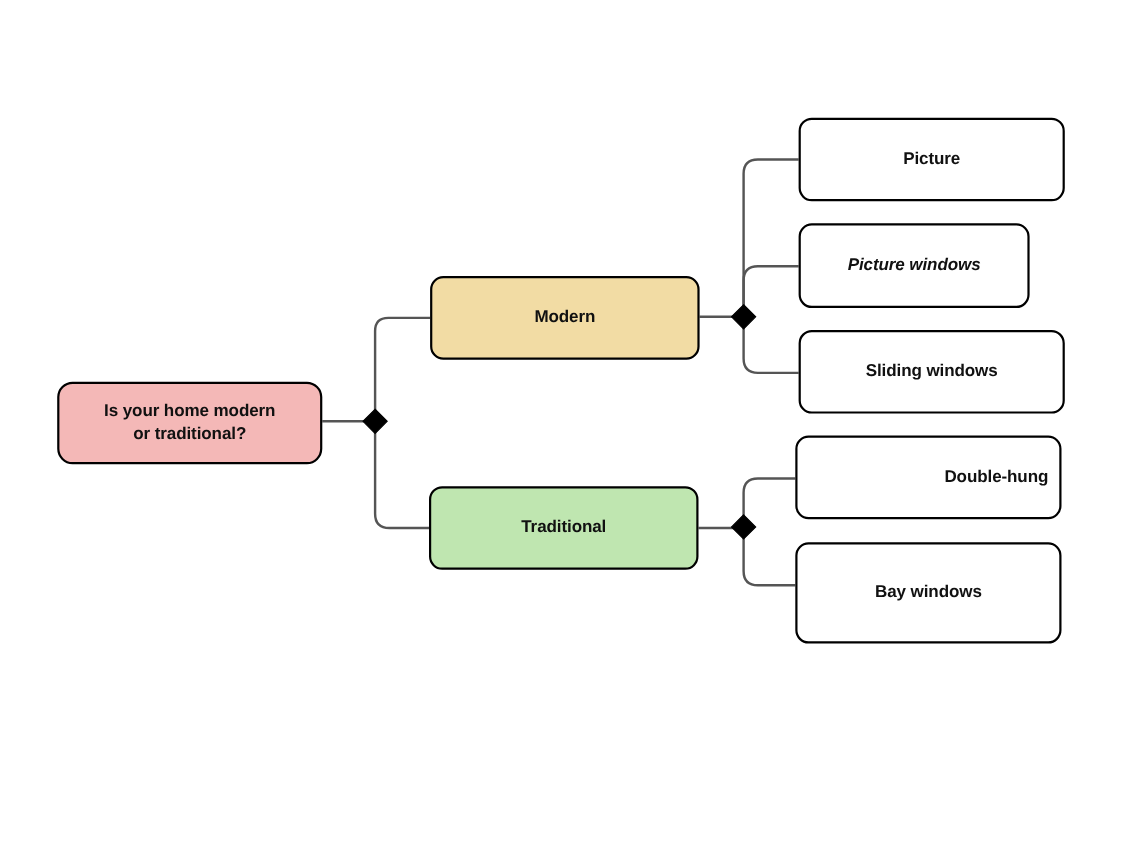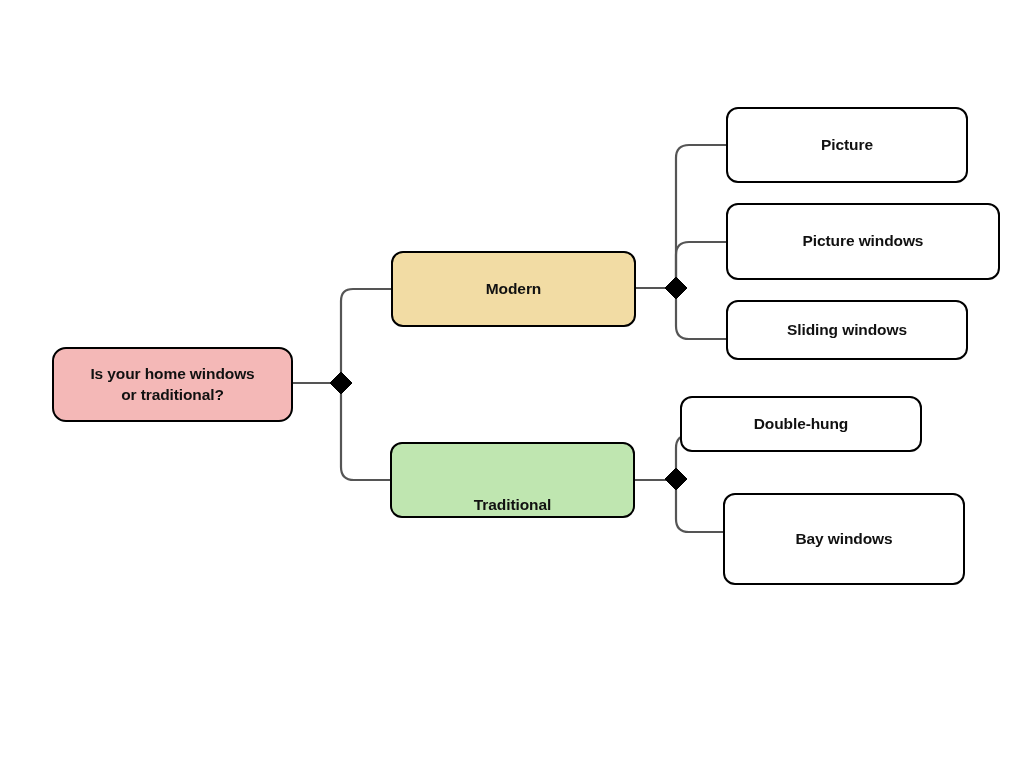--- a/index.html
+++ b/index.html
@@ -59,45 +59,46 @@
     left: 391px;
     top: 251px;
     width: 245px;
     height: 76px;
   }
   #node-traditional {
     left: 390px;
     top: 442px;
     width: 245px;
     height: 76px;
-    align-items: flex-end;
   }
   #node-casement {
     left: 726px;
     top: 107px;
     width: 242px;
     height: 76px;
   }
   #node-picture {
     left: 726px;
     top: 203px;
-    width: 274px;
+    width: 210px;
     height: 77px;
+    font-style: italic;
   }
   #node-sliding {
     left: 726px;
     top: 300px;
     width: 242px;
-    height: 60px;
+    height: 76px;
   }
   #node-doublehung {
-    left: 680px;
+    left: 723px;
     top: 396px;
     width: 242px;
-    height: 56px;
+    height: 76px;
+    justify-content: flex-end;
   }
   #node-bay {
     left: 723px;
     top: 493px;
     width: 242px;
     height: 92px;
   }
 </style>
 </head>
 <body>
@@ -127,21 +128,21 @@
 
       <path d="M676,480 L676,519 Q676,532 689,532 L723,532"></path>
     </g>
 
     <polygon points="341,372 352,383 341,394 330,383" fill="#000000" stroke="#000000" stroke-width="1"></polygon>
     <polygon points="676,277 687,288 676,299 665,288" fill="#000000" stroke="#000000" stroke-width="1"></polygon>
     <polygon points="676,468 687,479 676,490 665,479" fill="#000000" stroke="#000000" stroke-width="1"></polygon>
   </svg>
 
   <div class="node" id="node-root" style="background: rgb(244, 184, 183); border-color: rgb(0, 0, 0); color: rgb(17, 17, 17);">
-    <span class="node-label">Is your home windows
+    <span class="node-label">Is your home modern
 or traditional?</span>
   </div>
 
   <div class="node" id="node-modern" style="background: rgb(242, 220, 164); border-color: rgb(0, 0, 0); color: rgb(17, 17, 17);">
     <span class="node-label">Modern</span>
   </div>
 
   <div class="node" id="node-traditional" style="background: rgb(191, 230, 176); border-color: rgb(0, 0, 0); color: rgb(17, 17, 17);">
     <span class="node-label">Traditional</span>
   </div>

